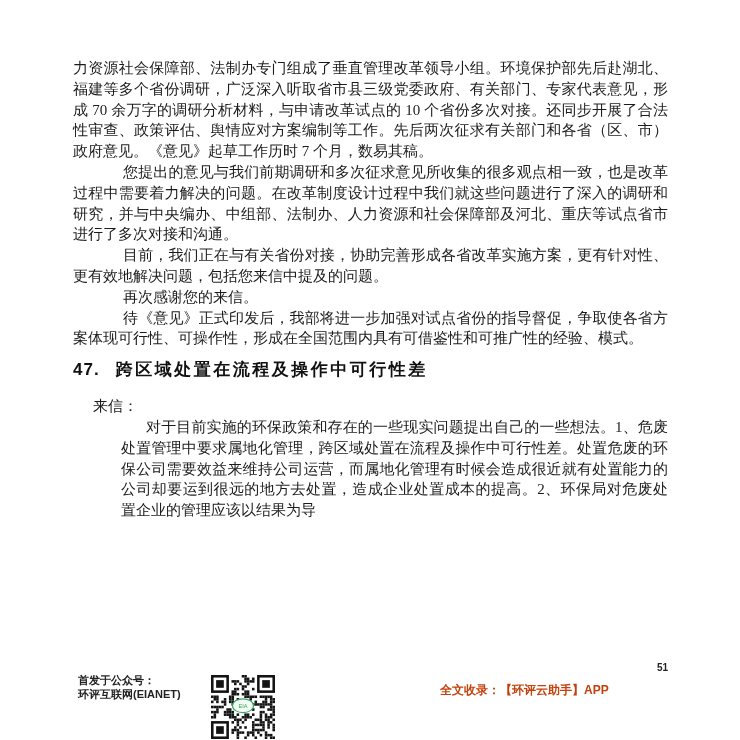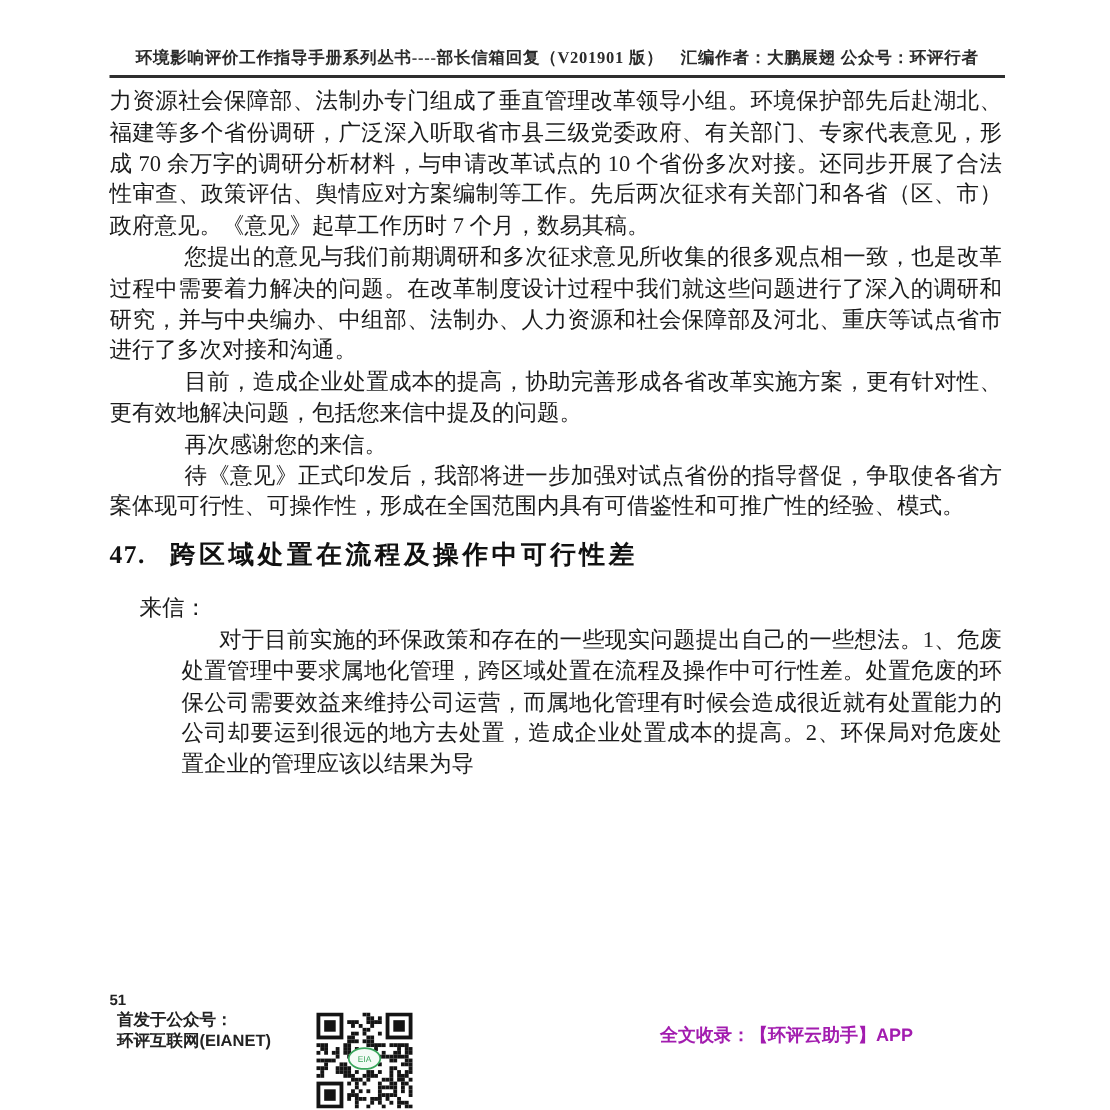--- a/index.html
+++ b/index.html
@@ -6,46 +6,43 @@
   .page{position:relative;width:740px;height:740px;background:#fff;
         font-family:"Liberation Serif","DejaVu Serif",serif;color:#1c1c1c;overflow:hidden;}
   .header{position:absolute;top:31px;left:73px;width:597px;text-align:center;
           font-size:11px;font-weight:600;letter-spacing:.5px;color:#2b2b2b;
           border-bottom:2px solid #2f2f2f;padding-bottom:4px;white-space:nowrap;}
   .bodytext{position:absolute;top:58px;left:73px;width:595px;
             font-size:15px;line-height:20.8px;text-align:justify;color:#1b1b1b;}
   .bodytext p{margin:0;}
   .bodytext p.ind{text-indent:50px;}
   .section{margin:9px 0 14px 0;font-size:17px;font-weight:bold;line-height:24px;color:#111;}
-  .section .num{font-family:Liberation Serif, serif;margin-right:16px;letter-spacing:1px;}
+  .section .num{font-family:Liberation Sans, sans-serif;margin-right:16px;letter-spacing:1px;}
   .section .title{letter-spacing:2.5px;}
   .bodytext p.label{text-indent:20px;}
   .bodytext p.letter{text-indent:25px;margin-left:48px;}
-  .pagenum{position:absolute;top:662px;left:73px;width:595px;text-align:left;
+  .pagenum{position:absolute;top:662px;left:73px;width:595px;text-align:right;
            font-size:10px;font-weight:bold;font-family:"Liberation Sans","DejaVu Sans",sans-serif;color:#222;}
   .footer-left{position:absolute;top:673px;left:78px;
                font-family:"Liberation Sans","DejaVu Sans",sans-serif;
                font-size:11px;font-weight:bold;line-height:14px;color:#222;}
   .qr{position:absolute;top:675px;left:210px;width:66px;height:64px;}
   .footer-right{position:absolute;top:682px;left:440px;font-size:12px;font-weight:600;
-                font-family:"Liberation Sans","DejaVu Sans",sans-serif;color:#a21caf;}
+                font-family:"Liberation Sans","DejaVu Sans",sans-serif;color:#c2410c;}
 </style>
 </head>
 <body>
 
 <div class="page">
 
-  <div class="header">
-    <span>环境影响评价工作指导手册系列丛书----部长信箱回复（V201901 版）　汇编作者：大鹏展翅 公众号：环评行者</span>
-  </div>
 
   <div class="bodytext">
     <p class="p">力资源社会保障部、法制办专门组成了垂直管理改革领导小组。环境保护部先后赴湖北、福建等多个省份调研，广泛深入听取省市县三级党委政府、有关部门、专家代表意见，形成 70 余万字的调研分析材料，与申请改革试点的 10 个省份多次对接。还同步开展了合法性审查、政策评估、舆情应对方案编制等工作。先后两次征求有关部门和各省（区、市）政府意见。《意见》起草工作历时 7 个月，数易其稿。</p>
     <p class="ind">您提出的意见与我们前期调研和多次征求意见所收集的很多观点相一致，也是改革过程中需要着力解决的问题。在改革制度设计过程中我们就这些问题进行了深入的调研和研究，并与中央编办、中组部、法制办、人力资源和社会保障部及河北、重庆等试点省市进行了多次对接和沟通。</p>
-    <p class="ind">目前，造成企业处置成本的提高，协助完善形成各省改革实施方案，更有针对性、更有效地解决问题，包括您来信中提及的问题。</p>
+    <p class="ind">目前，我们正在与有关省份对接，协助完善形成各省改革实施方案，更有针对性、更有效地解决问题，包括您来信中提及的问题。</p>
     <p class="ind">再次感谢您的来信。</p>
     <p class="ind">待《意见》正式印发后，我部将进一步加强对试点省份的指导督促，争取使各省方案体现可行性、可操作性，形成在全国范围内具有可借鉴性和可推广性的经验、模式。</p>
 
     <h2 class="section"><span class="num">47.</span><span class="title">跨区域处置在流程及操作中可行性差</span></h2>
 
     <p class="label">来信：</p>
     <p class="letter">对于目前实施的环保政策和存在的一些现实问题提出自己的一些想法。1、危废处置管理中要求属地化管理，跨区域处置在流程及操作中可行性差。处置危废的环保公司需要效益来维持公司运营，而属地化管理有时候会造成很近就有处置能力的公司却要运到很远的地方去处置，造成企业处置成本的提高。2、环保局对危废处置企业的管理应该以结果为导</p>
   </div>
 
   <div class="pagenum">51</div>

